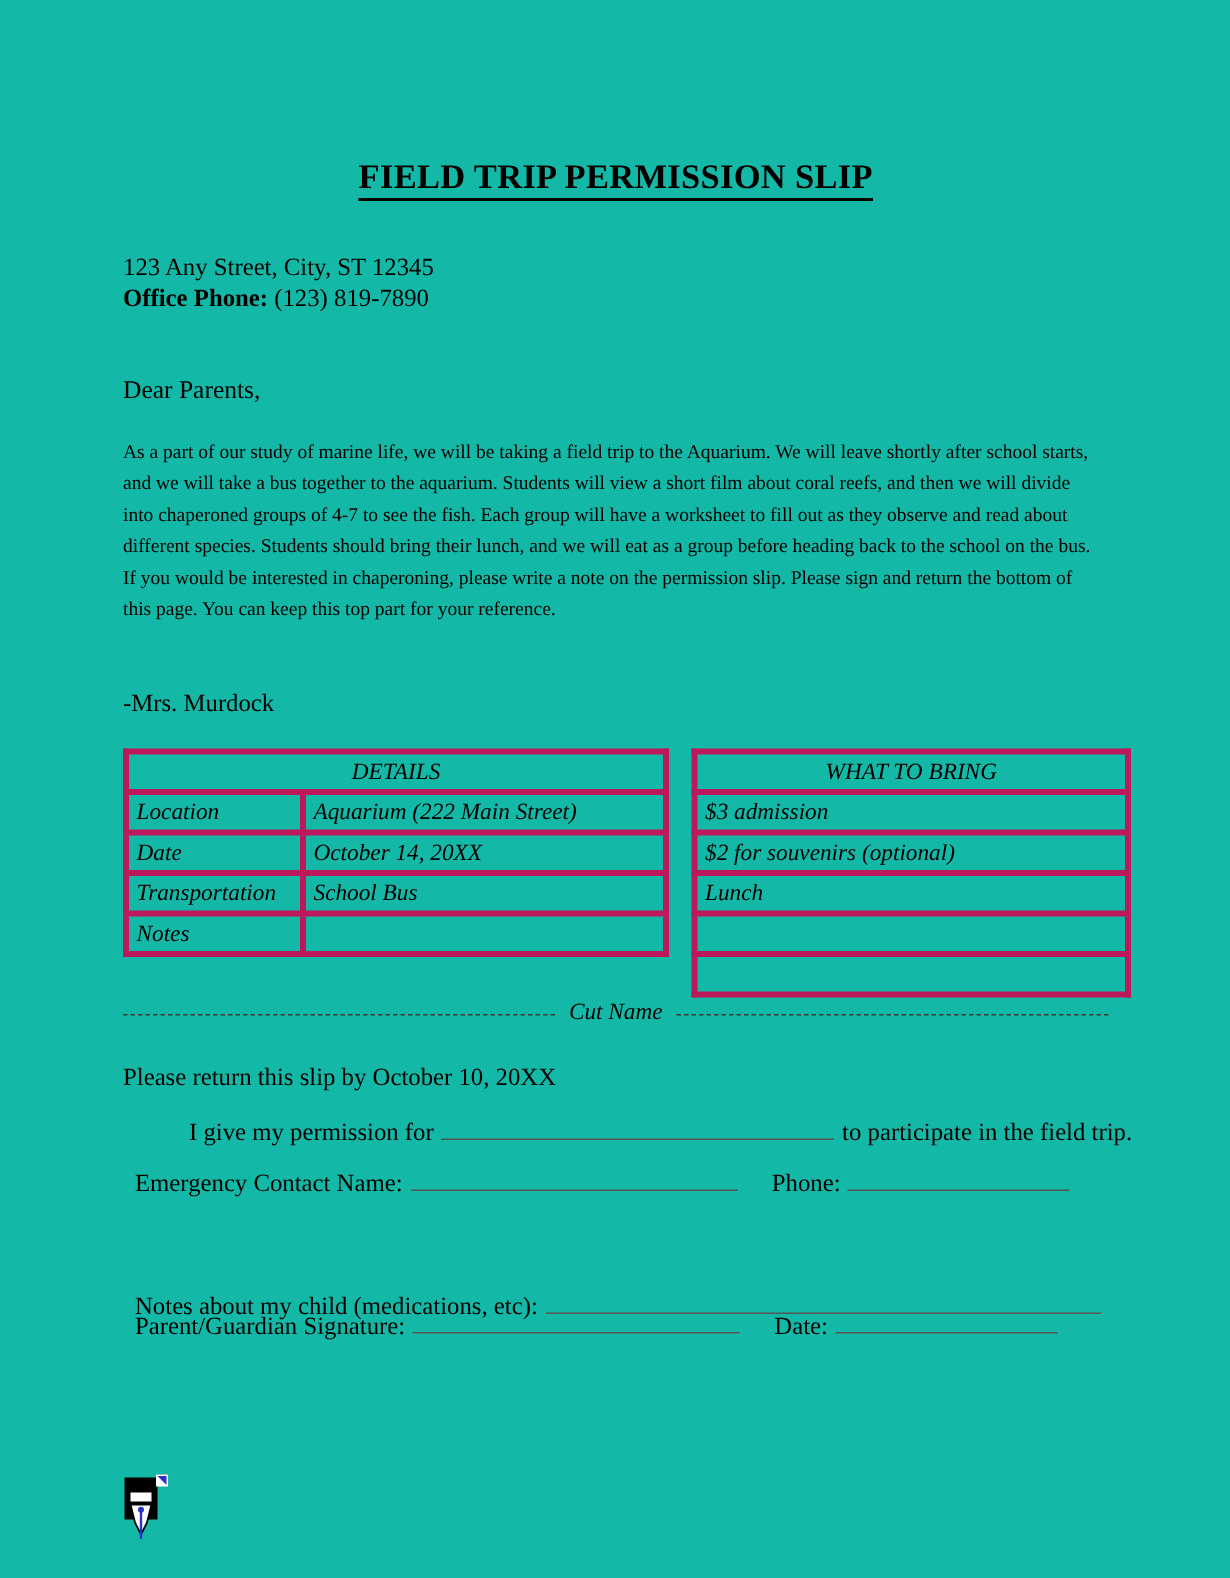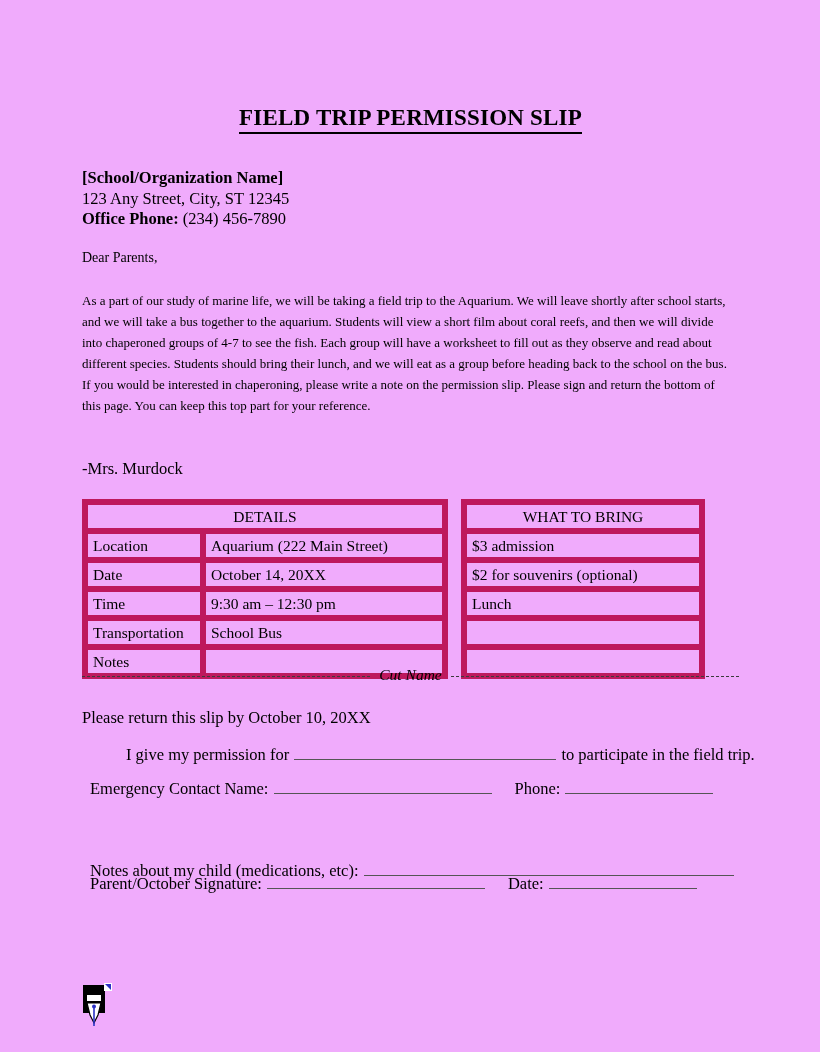--- a/index.html
+++ b/index.html
@@ -14,21 +14,21 @@
     font-family: "Liberation Serif", "DejaVu Serif", serif;
     color: #000000;
     overflow: hidden;
   }
 
   .page {
     position: absolute;
     left: 0; top: 0;
     width: 820px;
     height: 1052px;
-    background: #f0abfc;
+    background: #14b8a6;
   }
 
   .content {
     position: absolute;
     left: 82px;
     top: 0;
     width: 657px;
   }
 
   
@@ -58,21 +58,21 @@
     line-height: 20.5px;
   }
   .letterhead .org { font-weight: bold; }
   .letterhead .phone-label { font-weight: bold; }
 
   
   .salutation {
     position: absolute;
     top: 250px;
     left: 0;
-    font-size: 14px;
+    font-size: 17px;
   }
   .body-para {
     position: absolute;
     top: 291px;
     left: 0;
     width: 650px;
     font-size: 13px;
     line-height: 20.9px;
     text-align: left;
   }
@@ -89,46 +89,47 @@
     top: 499px;
     left: 0;
     width: 657px;
   }
   table.info {
     border-collapse: collapse;
     font-size: 15.5px;
     table-layout: fixed;
   }
   table.info td, table.info th {
-    border: 6px solid #be185d;
+    border: 4px solid #be185d;
     height: 23px;
     padding: 0 5px;
     font-weight: normal;
     vertical-align: middle;
     line-height: 23px;
     overflow: hidden;
     white-space: nowrap;
+    font-style: italic;
   }
   table.info th.thead {
     text-align: center;
     font-weight: normal;
   }
   .tbl-details {
     position: absolute;
     left: 0;
     top: 0;
     width: 360px;
   }
   .tbl-details col.c1 { width: 118px; }
   .tbl-details col.c2 { width: 242px; }
   .tbl-bring {
     position: absolute;
     left: 379px;
     top: 0;
-    width: 244px;
+    width: 293px;
   }
 
   
   .cutline {
     position: absolute;
     top: 666px;
     left: 0;
     width: 657px;
     height: 20px;
     display: flex;
@@ -202,23 +203,22 @@
 </style>
 </head>
 <body>
 
 <div class="page">
   <div class="content">
 
     <h1 class="doc-title"><span>FIELD TRIP PERMISSION SLIP</span></h1>
 
     <div class="letterhead">
-      <div class="org">[School/Organization Name]</div>
       <div>123 Any Street, City, ST 12345</div>
-      <div><span class="phone-label">Office Phone:</span> <span>(234) 456-7890</span></div>
+      <div><span class="phone-label">Office Phone:</span> <span>(123) 819-7890</span></div>
     </div>
 
     <div class="salutation">Dear Parents,</div>
 
     <div class="body-para">As a part of our study of marine life, we will be taking a field trip to the Aquarium. We will leave shortly after school starts, and we will take a bus together to the aquarium. Students will view a short film about coral reefs, and then we will divide into chaperoned groups of 4-7 to see the fish. Each group will have a worksheet to fill out as they observe and read about different species. Students should bring their lunch, and we will eat as a group before heading back to the school on the bus. If you would be interested in chaperoning, please write a note on the permission slip. Please sign and return the bottom of this page. You can keep this top part for your reference.</div>
 
     <div class="signoff">-Mrs. Murdock</div>
 
     <div class="tables">
 
@@ -235,24 +235,20 @@
         <tbody>
           <tr>
             <td>Location</td>
             <td>Aquarium (222 Main Street)</td>
           </tr>
           <tr>
             <td>Date</td>
             <td>October 14, 20XX</td>
           </tr>
           <tr>
-            <td>Time</td>
-            <td>9:30 am – 12:30 pm</td>
-          </tr>
-          <tr>
             <td>Transportation</td>
             <td>School Bus</td>
           </tr>
           <tr>
             <td>Notes</td>
             <td></td>
           </tr>
         </tbody>
       </table>
 
@@ -295,21 +291,21 @@
       <span class="blank b-perm"></span>
       <span>to participate in the field trip.</span></div>
 
     <div class="form-row fr-emergency"><span>Emergency Contact Name:</span>
       <span class="blank b-emerg"></span><span class="gap-lg"></span><span>Phone:</span>
       <span class="blank b-phone"></span></div>
 
     <div class="form-row fr-notes"><span>Notes about my child (medications, etc):</span>
       <span class="blank b-notes"></span></div>
 
-    <div class="form-row fr-signature"><span>Parent/October Signature:</span>
+    <div class="form-row fr-signature"><span>Parent/Guardian Signature:</span>
       <span class="blank b-sign"></span><span class="gap-lg"></span><span>Date:</span>
       <span class="blank b-date"></span></div>
 
   </div>
 
   <div class="logo">
     <svg viewBox="0 0 34 46" width="34" height="46" xmlns="http://www.w3.org/2000/svg">
 
       <rect x="3" y="4" width="22" height="28" fill="#000000"></rect>
 

